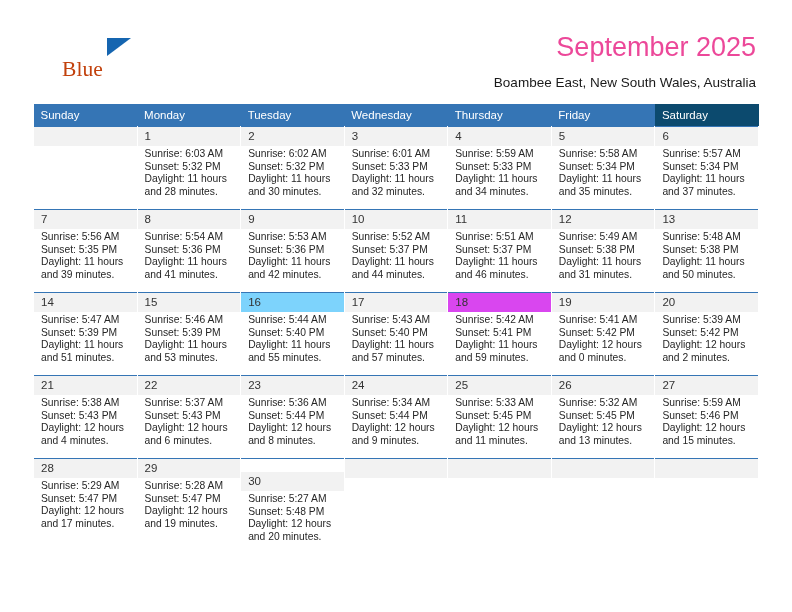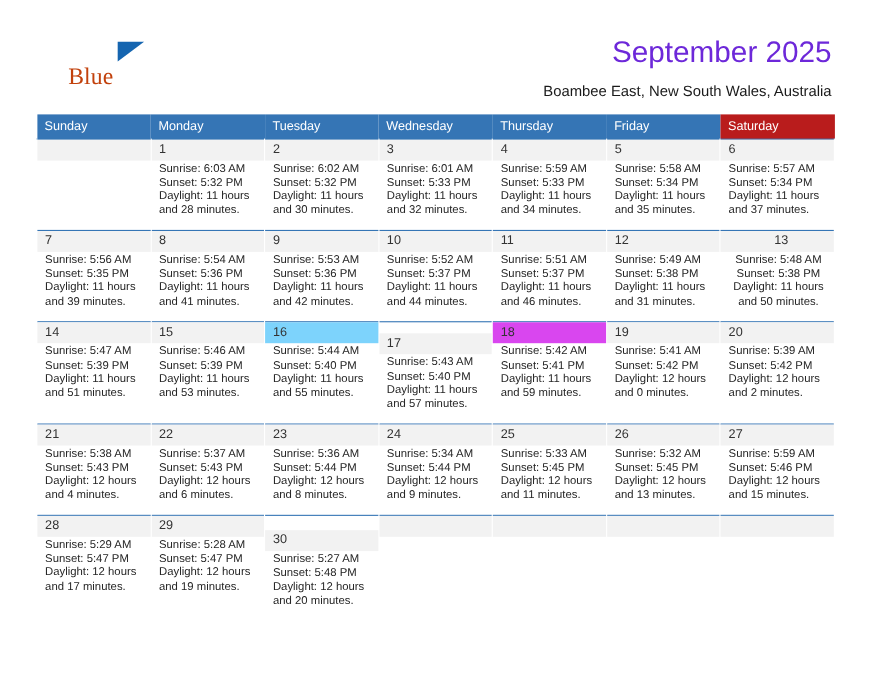--- a/index.html
+++ b/index.html
@@ -62,21 +62,21 @@
     letter-spacing: 0.1px;
     color: #2b8bd4;
     line-height: 26px;
   }
 
   .title {
     position: absolute;
     right: 36px;
     top: 32px;
     font-size: 27px;
-    color: #6d28d9;
+    color: #ec4899;
     text-align: right;
     white-space: nowrap;
   }
   .subtitle {
     position: absolute;
     right: 36px;
     top: 75px;
     font-size: 13.5px;
     color: #1a1a1a;
     text-align: right;
@@ -165,21 +165,21 @@
 
   <table class="calendar">
     <thead>
       <tr>
         <th style="background: rgb(53, 117, 181);">Sunday</th>
         <th style="background: rgb(53, 117, 181);">Monday</th>
         <th style="background: rgb(53, 117, 181);">Tuesday</th>
         <th style="background: rgb(53, 117, 181);">Wednesday</th>
         <th style="background: rgb(53, 117, 181);">Thursday</th>
         <th style="background: rgb(53, 117, 181);">Friday</th>
-        <th style="background: #b91c1c;">Saturday</th>
+        <th style="background: #0c4a6e;">Saturday</th>
       </tr>
     </thead>
     <tbody>
         <tr class="week">
           <td class="blank" style="border-top-color: rgb(53, 117, 181);">
             <div class="cell-inner">
               <div class="daynum empty" style="background: rgb(242, 242, 242);"></div>
               <div class="details">
                 <div></div>
                 <div></div>
@@ -315,21 +315,21 @@
             <div class="cell-inner">
               <div class="daynum" style="background: rgb(242, 242, 242);">12</div>
               <div class="details">
                 <div>Sunrise: 5:49 AM</div>
                 <div>Sunset: 5:38 PM</div>
                 <div>Daylight: 11 hours</div>
                 <div>and 31 minutes.</div>
               </div>
             </div>
           </td>
-          <td style="border-top-color: rgb(53, 117, 181); text-align: center;">
+          <td style="border-top-color: rgb(53, 117, 181);">
             <div class="cell-inner">
               <div class="daynum" style="background: rgb(242, 242, 242);">13</div>
               <div class="details">
                 <div>Sunrise: 5:48 AM</div>
                 <div>Sunset: 5:38 PM</div>
                 <div>Daylight: 11 hours</div>
                 <div>and 50 minutes.</div>
               </div>
             </div>
           </td>
@@ -363,21 +363,21 @@
               <div class="details">
                 <div>Sunrise: 5:44 AM</div>
                 <div>Sunset: 5:40 PM</div>
                 <div>Daylight: 11 hours</div>
                 <div>and 55 minutes.</div>
               </div>
             </div>
           </td>
           <td style="border-top-color: rgb(53, 117, 181);">
             <div class="cell-inner">
-              <div class="daynum" style="background: rgb(242, 242, 242); margin-top: 10px;">17</div>
+              <div class="daynum" style="background: rgb(242, 242, 242);">17</div>
               <div class="details">
                 <div>Sunrise: 5:43 AM</div>
                 <div>Sunset: 5:40 PM</div>
                 <div>Daylight: 11 hours</div>
                 <div>and 57 minutes.</div>
               </div>
             </div>
           </td>
           <td style="border-top-color: rgb(53, 117, 181);">
             <div class="cell-inner">

